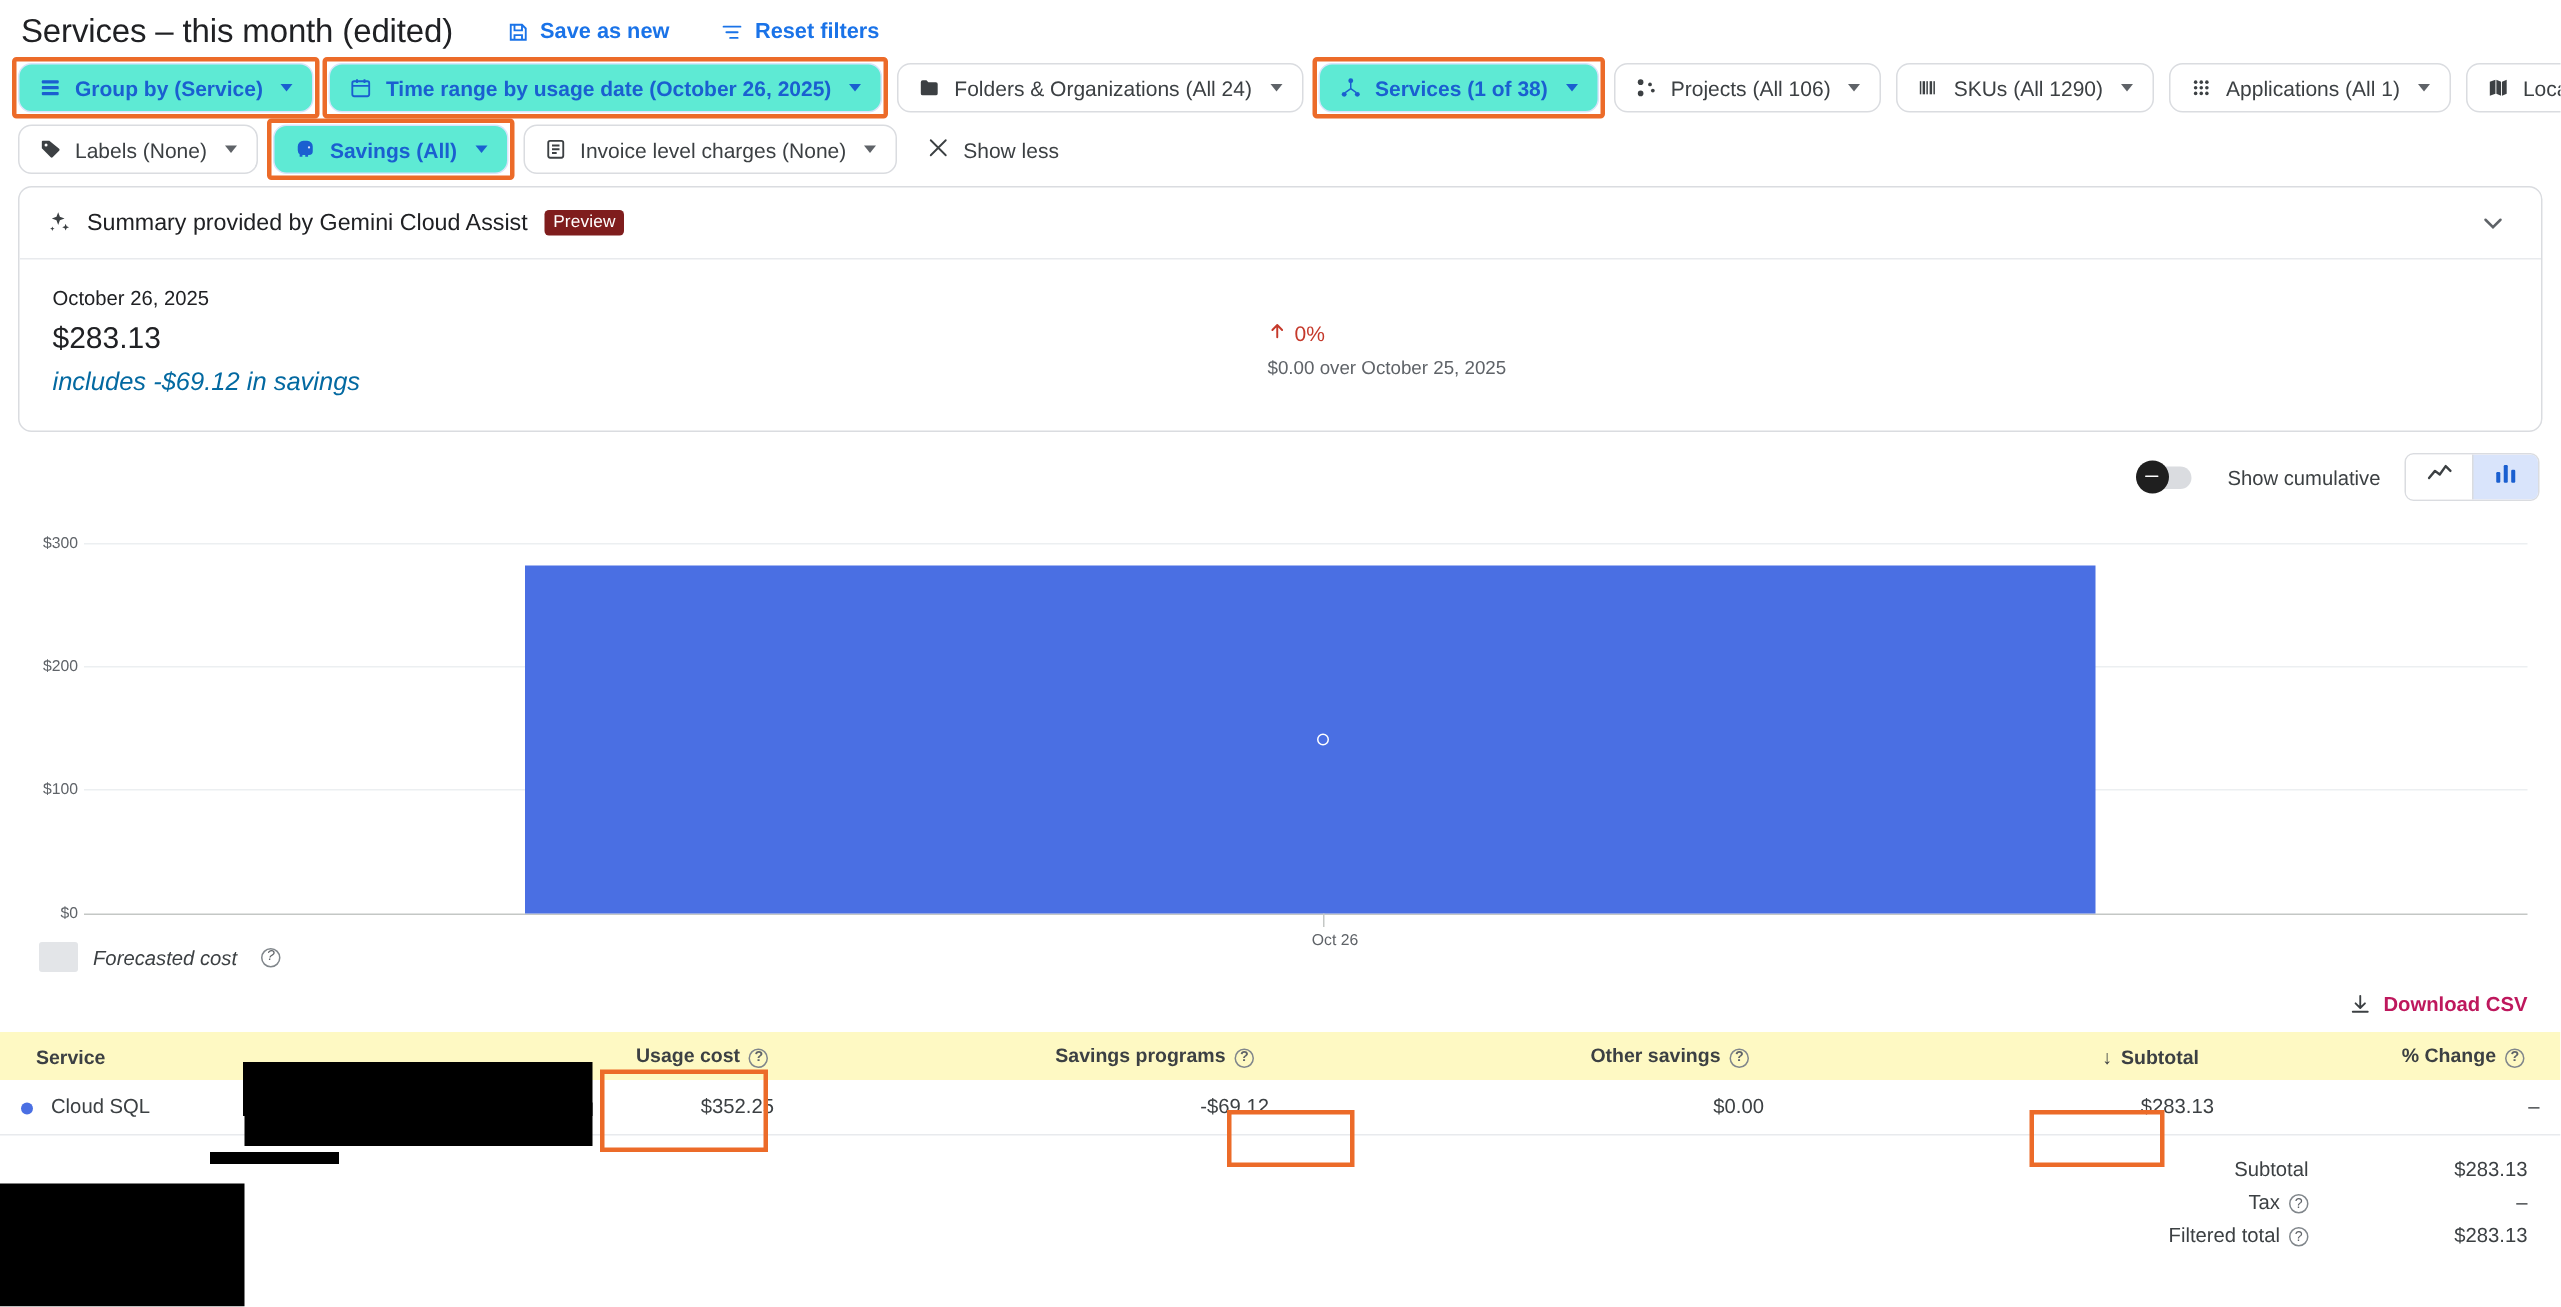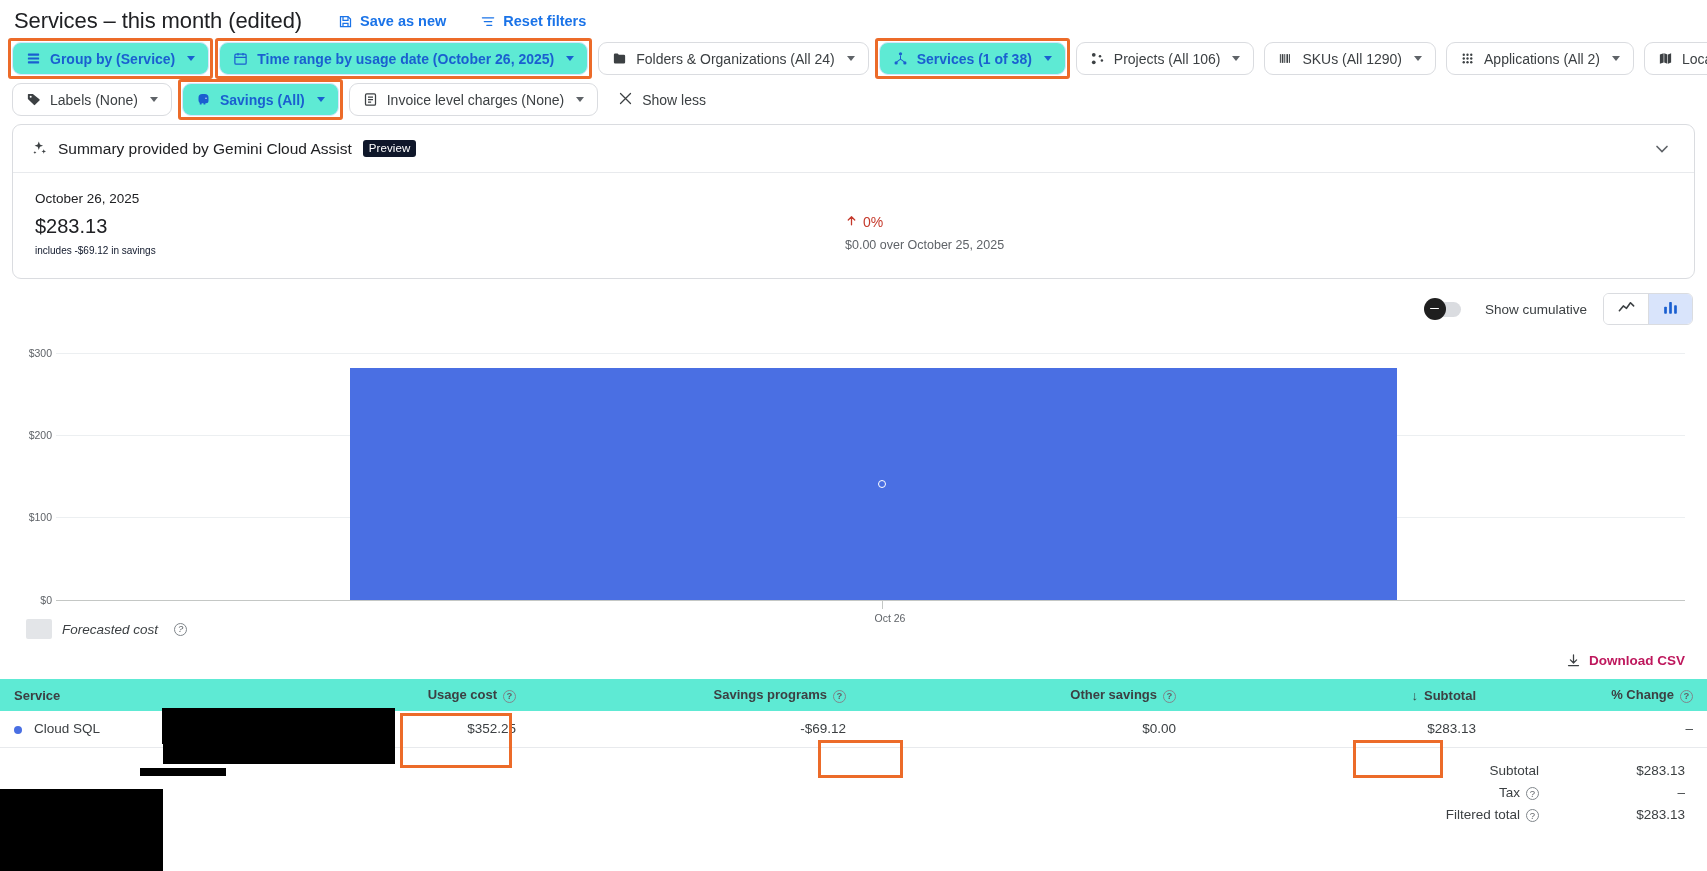--- a/index.html
+++ b/index.html
@@ -71,30 +71,30 @@
     overflow: hidden;
   }
   .card-head {
     display: flex; align-items: center;
     height: 48px; padding: 0 18px;
     border-bottom: 1px solid #e8eaed;
   }
   .spark { margin-right: 10px; display: flex; align-items: center; }
   .card-head-title { font-size: 15.5px; color: #202124; }
   .preview-badge {
-    margin-left: 11px; background: #0f172a; color: #fff;
+    margin-left: 11px; background: #7f1d1d; color: #fff;
     font-size: 11.5px; padding: 2px 6px 3px 6px; border-radius: 3px;
     letter-spacing: .1px;
   }
   .chev-btn { margin-left: auto; cursor: pointer; display: flex; align-items: center; padding: 4px; }
   .card-body { display: flex; padding: 18px 22px 22px 22px; }
   .sum-left { width: 810px; }
   .sum-date { font-size: 13.5px; color: #202124; margin-bottom: 9px; }
   .sum-amount { font-size: 20px; color: #202124; margin-bottom: 7px; }
-  .sum-sub { font-size: 10px; color: #0f172a; }
+  .sum-sub { font-size: 17px; color: #0369a1; font-style: italic; }
   .sum-right { padding-top: 22px; }
   .delta { display: flex; align-items: center; gap: 5px; color: #c5392b; font-size: 14px; }
   .delta-sub { font-size: 12.5px; color: #5f6368; margin-top: 7px; }
 
   
   .chart-toolbar {
     display: flex; align-items: center; justify-content: flex-end;
     gap: 16px; padding: 14px 14px 2px 14px;
   }
   .toggle-wrap { display: flex; align-items: center; gap: 24px; cursor: pointer; }
@@ -145,23 +145,23 @@
   
   .csv-row { display: flex; justify-content: flex-end; padding: 14px 22px 8px 0; }
   .csv-link {
     display: flex; align-items: flex-start; gap: 8px;
     color: #be185d; font-size: 13.5px; cursor: pointer; font-weight: bold;
   }
 
   
   table.cost { width: 100%; border-collapse: collapse; table-layout: fixed; }
   table.cost thead th {
-    background: #5eead4; height: 32px;
+    background: #fef9c3; height: 32px;
     font-size: 13px; font-weight: 600; color: #3c4043;
-    padding: 0 14px; text-align: right; white-space: nowrap;
+    padding: 0 24px; text-align: right; white-space: nowrap;
   }
   table.cost thead th.left { text-align: left; }
   table.cost tbody td {
     height: 36px; font-size: 13.5px; color: #3c4043;
     padding: 0 14px; text-align: right; border-bottom: 1px solid #e8eaed;
     white-space: nowrap;
   }
   table.cost tbody td.left { text-align: left; }
   .dot-blue {
     display: inline-block; width: 8px; height: 8px; border-radius: 50%;
@@ -306,21 +306,21 @@
               <circle cx="12" cy="6" r="1.9"></circle>
               <circle cx="18" cy="6" r="1.9"></circle>
             <circle cx="6" cy="12" r="1.9"></circle>
               <circle cx="12" cy="12" r="1.9"></circle>
               <circle cx="18" cy="12" r="1.9"></circle>
             <circle cx="6" cy="18" r="1.9"></circle>
               <circle cx="12" cy="18" r="1.9"></circle>
               <circle cx="18" cy="18" r="1.9"></circle>
           </svg>
         </span>
-        <span>Applications (All 2)</span>
+        <span>Applications (All 1)</span>
         <span class="caret"></span>
       </div>
 
       <div class="chip">
         <span class="chip-ico">
           <svg width="15" height="15" viewBox="0 0 24 24" fill="currentColor">
             <path d="M3 5.5l6-2v15l-6 2z"></path>
               <path d="M10 3.5l5 2v15l-5-2z"></path>
               <path d="M16 5.5l5-2v15l-5 2z"></path>
           </svg>

